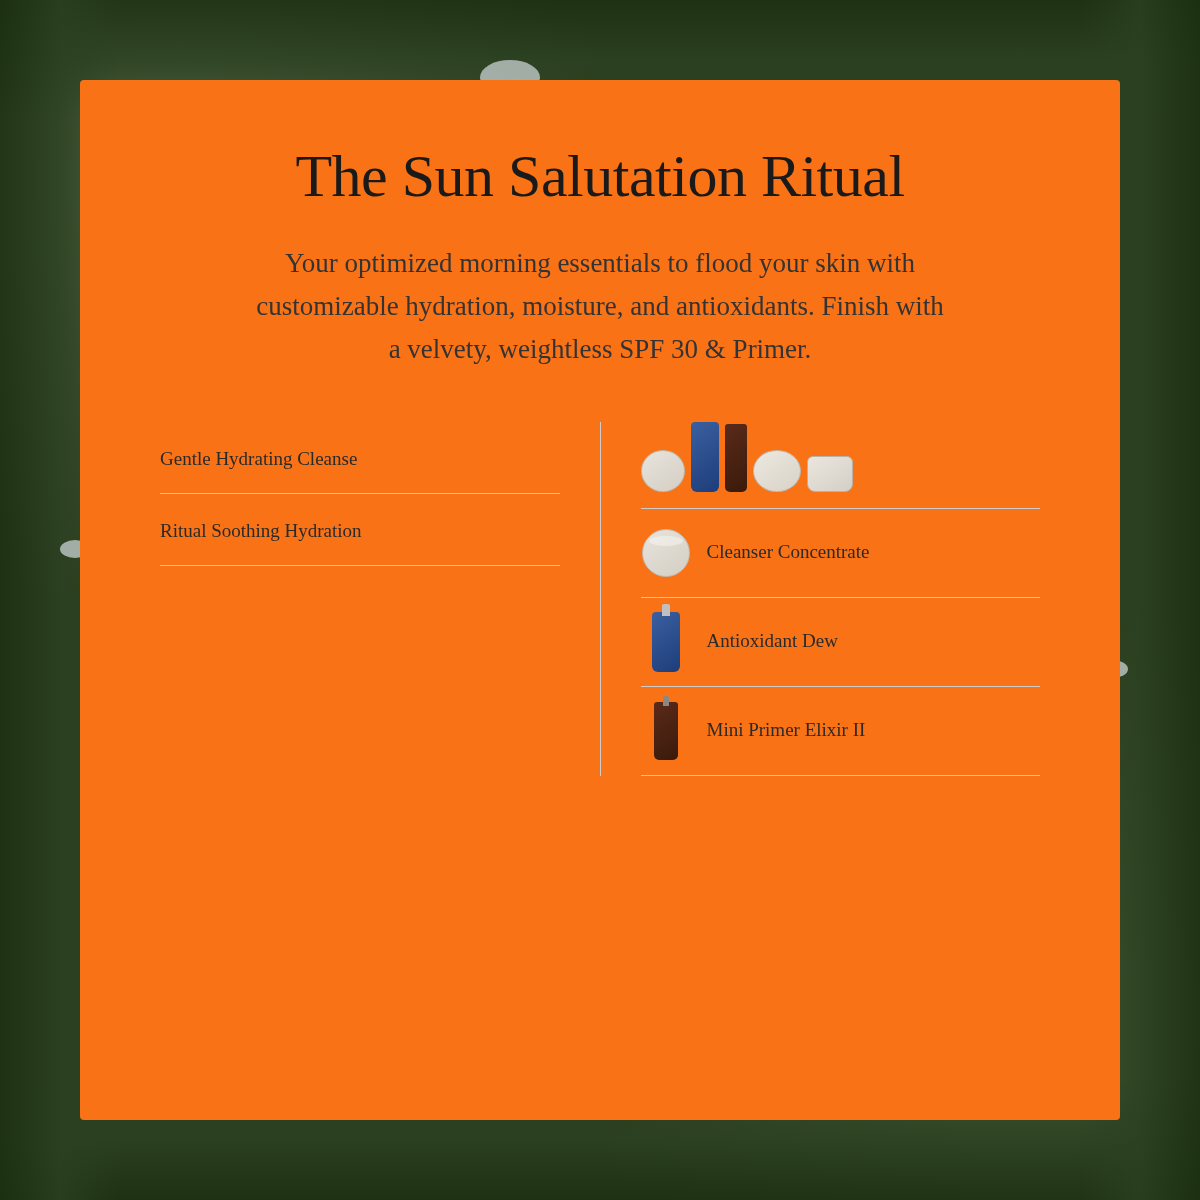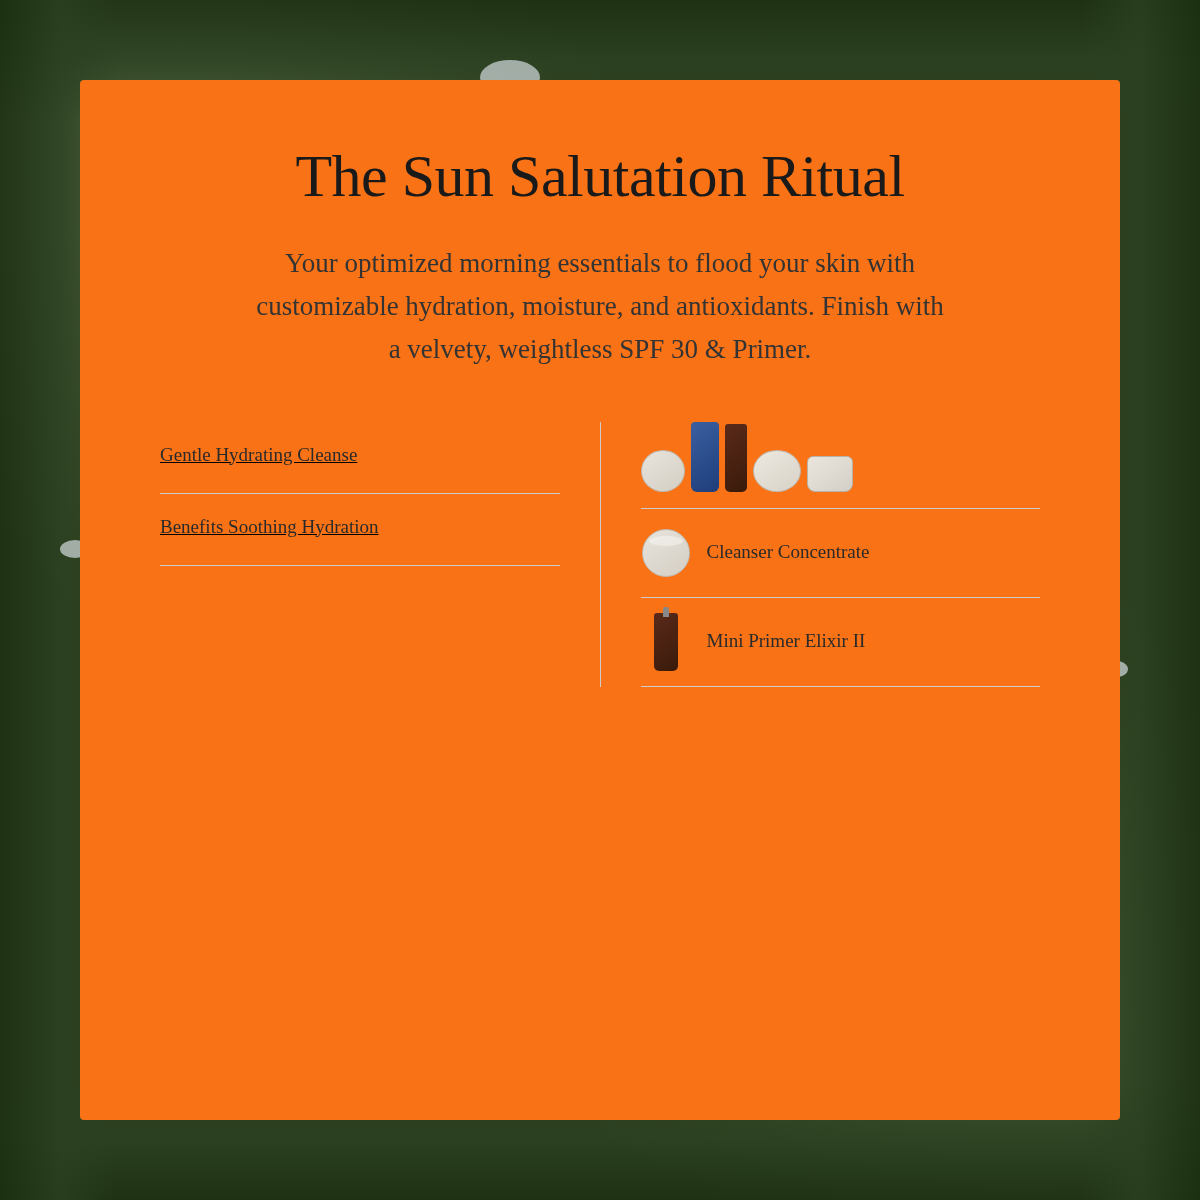--- a/index.html
+++ b/index.html
@@ -155,25 +155,24 @@
       font-size: 20px;
       font-weight: 700;
       color: #1a1a1a;
       padding-bottom: 16px;
       border-bottom: 1px solid #cccccc;
       margin-bottom: 0;
     }
 
     .table-row {
       display: flex;
-      align-items: flex-start;
+      align-items: flex-end;
       padding: 20px 0;
       border-bottom: 1px solid #cccccc;
       min-height: 72px;
-      text-decoration: underline;
     }
 
     .benefit-text {
       font-family: Georgia, 'Times New Roman', serif;
       font-size: 19px;
       color: #2a2a2a;
       line-height: 1.4;
     }
 
     .product-row {
@@ -368,21 +367,21 @@
 
   <div class="products-section">
 
     <div class="benefits-column">
 
       <div class="table-row">
         <span class="benefit-text">Gentle Hydrating Cleanse</span>
       </div>
 
       <div class="table-row">
-        <span class="benefit-text">Benefits Soothing Hydration</span>
+        <span class="benefit-text">Ritual Soothing Hydration</span>
       </div>
 
 
     </div>
 
     <div class="products-column">
 
       <div class="header-area">
         <div class="header-cleanser"></div>
         <div class="header-blue"></div>
@@ -391,20 +390,26 @@
         <div class="header-white-pot"></div>
       </div>
 
       <div class="product-row">
         <div class="product-img">
           <div class="img-cleanser"></div>
         </div>
         <span class="product-name">Cleanser Concentrate</span>
       </div>
 
+      <div class="product-row">
+        <div class="product-img">
+          <div class="img-antioxidant"></div>
+        </div>
+        <span class="product-name">Antioxidant Dew</span>
+      </div>
 
       <div class="product-row">
         <div class="product-img">
           <div class="img-elixir"></div>
         </div>
         <span class="product-name">Mini Primer Elixir II</span>
       </div>
 
 
     </div>

